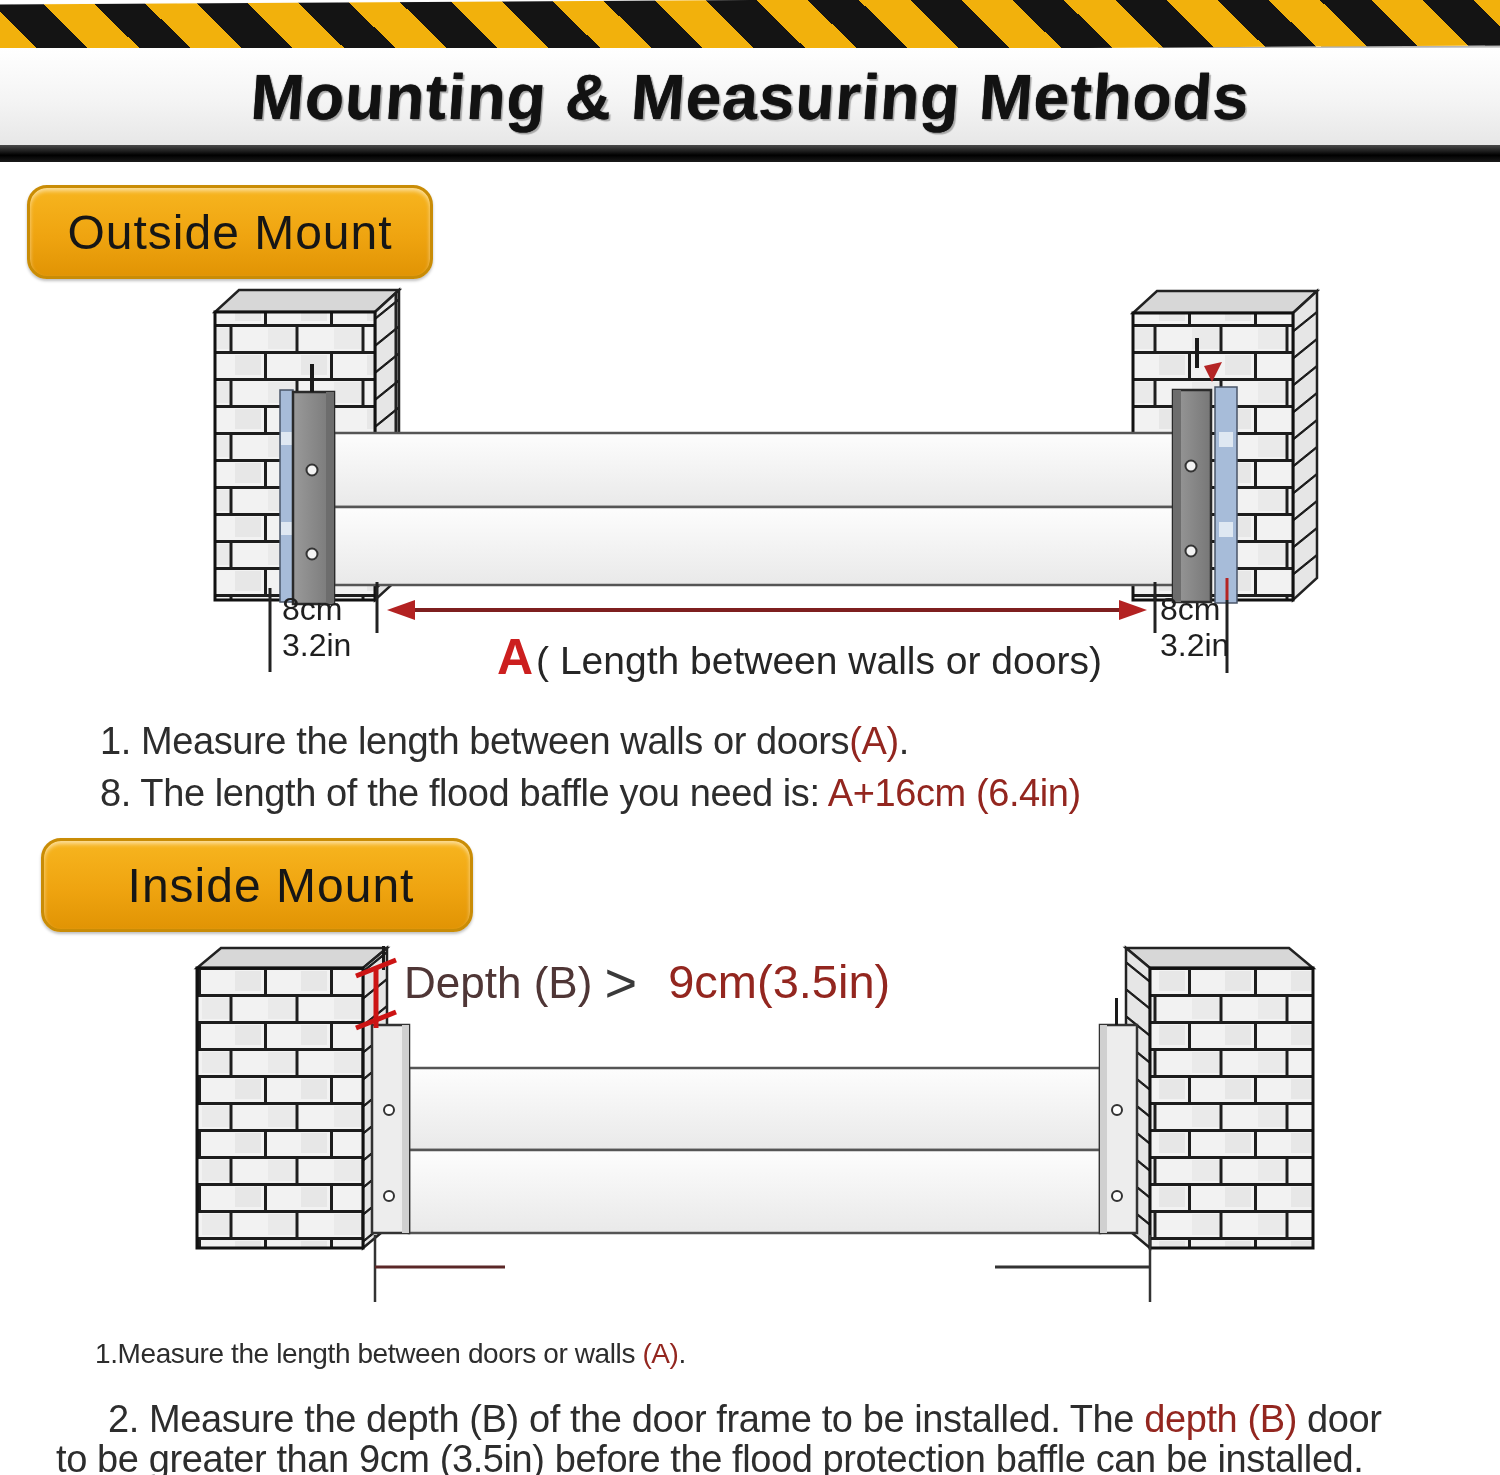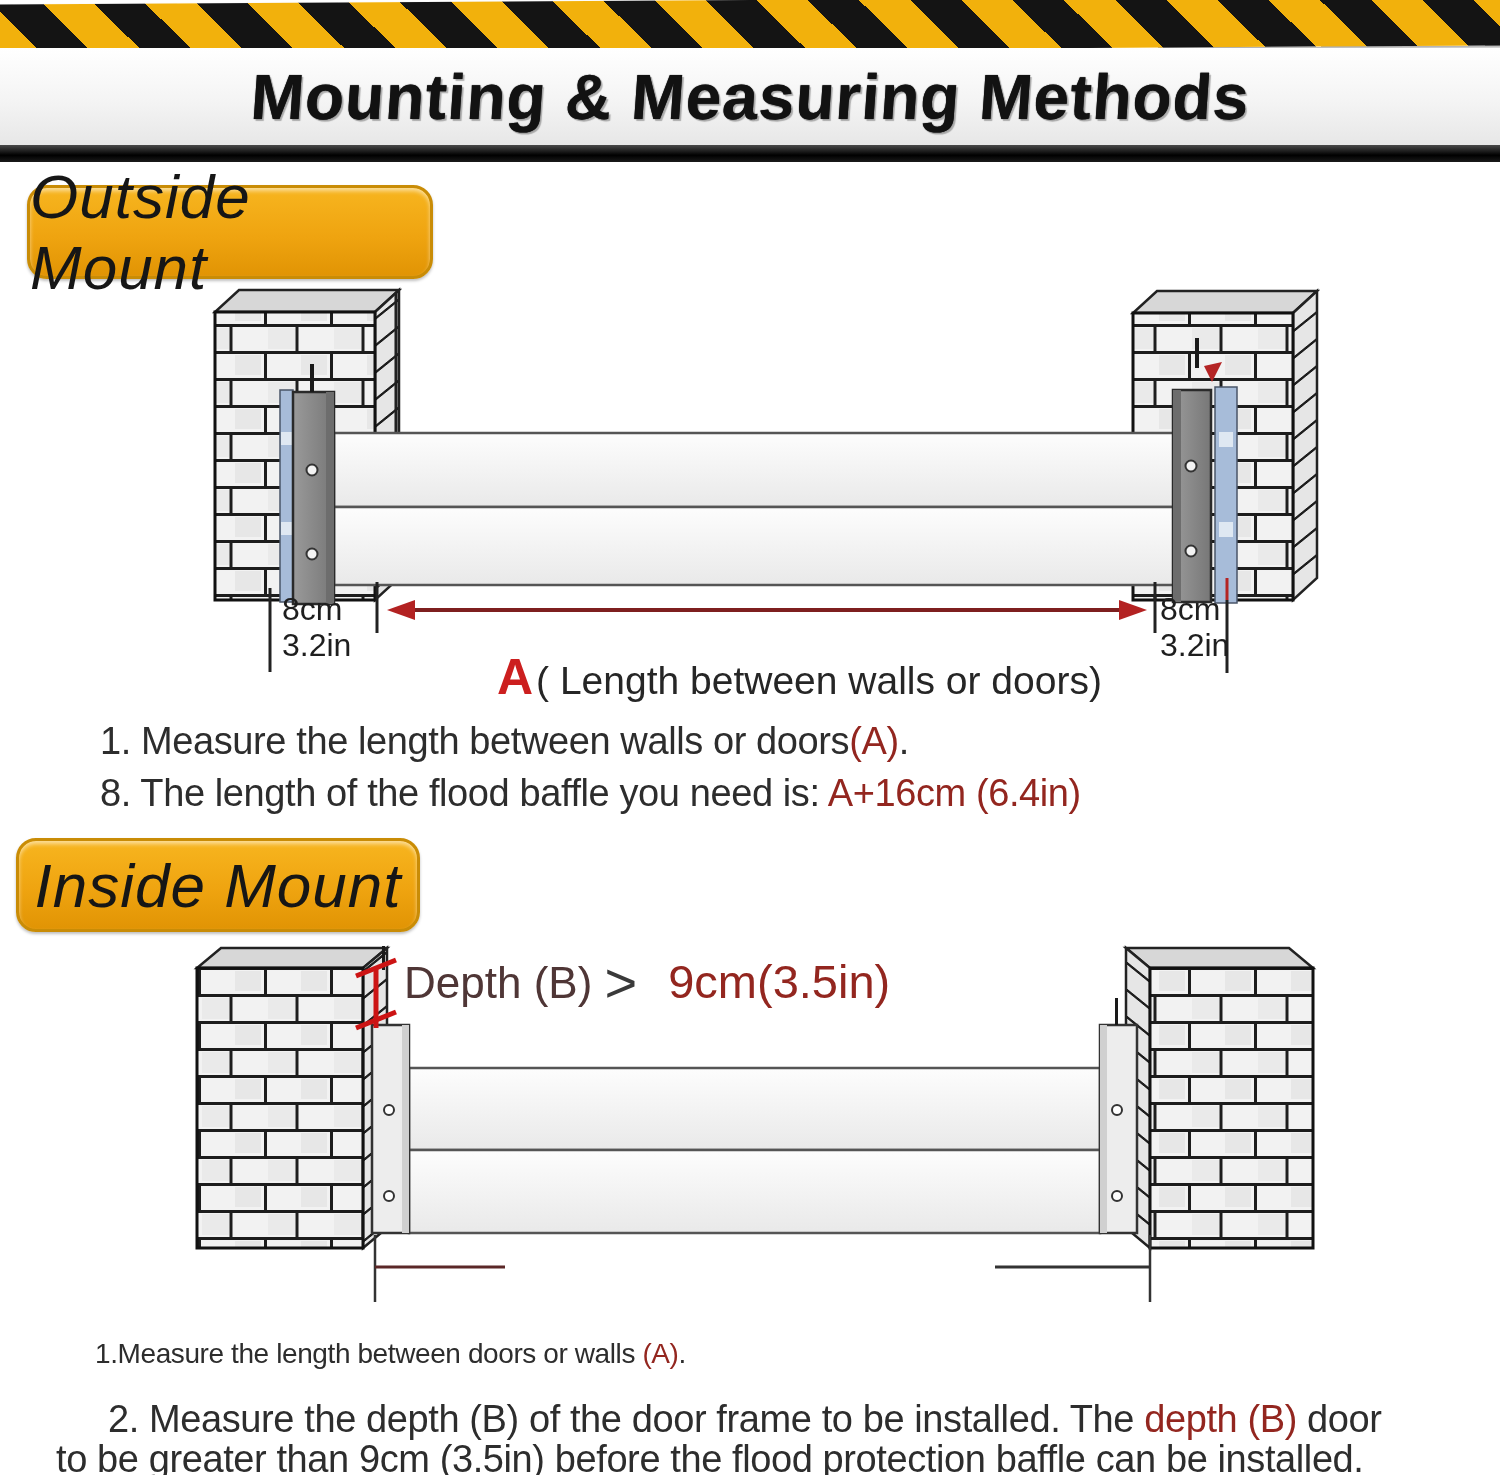--- a/index.html
+++ b/index.html
@@ -16,31 +16,31 @@
   .page-title{font-size:64px;font-weight:700;letter-spacing:1px;color:#121212;
           transform:skewX(-4deg);text-shadow:2px 2px 1px rgba(0,0,0,.28),0 0 1px #000;}
   .header-bar{position:absolute;left:0;top:145px;width:1500px;height:17px;
           background:linear-gradient(180deg,#4a4a4a,#000 60%,#1a1a1a);}
 
   
   .badge{position:absolute;height:88px;border-radius:20px;
          background:linear-gradient(180deg,#f7b51f 0%,#efa410 55%,#e19404 100%);
          border:3px solid #c98c06;box-shadow:inset 0 3px 4px rgba(255,255,255,.55),0 2px 3px rgba(0,0,0,.25);
          display:flex;align-items:center;justify-content:center;
-         font-size:62px;color:#161616;letter-spacing:1px;font-style:italic;}
+         font-size:48px;color:#161616;letter-spacing:1px;}
   .badge.outside{left:27px;top:185px;width:400px;}
-  .badge.inside{left:16px;top:838px;width:398px;}
+  .badge.inside{left:41px;top:838px;width:398px;padding-left:28px;}
 
   
   .diagram{position:absolute;left:0;}
   svg{display:block;}
 
   
   .dim{position:absolute;font-size:32px;color:#1e1e1e;line-height:1.12;}
-  .arrow-label{position:absolute;left:497px;top:628px;white-space:nowrap;margin-top:20px;}
+  .arrow-label{position:absolute;left:497px;top:628px;white-space:nowrap;}
   .arrow-label .big-a{font-size:50px;font-weight:700;color:#cc1f1f;margin-right:3px;}
   .arrow-label .rest{font-size:39px;color:#262626;}
   .depth-label{position:absolute;left:404px;top:950px;white-space:nowrap;}
   .depth-label .d1{font-size:44px;color:#4f3636;}
   .depth-label .gt{font-size:56px;color:#3a3a3a;vertical-align:-4px;}
   .depth-label .d2{font-size:47px;color:#93261f;margin-left:31px;}
   .length-label{position:absolute;left:458px;top:1243px;font-size:48px;color:#222;white-space:nowrap;}
   .length-label .hl{color:#8a2a2a;}
   .step{position:absolute;font-size:38px;letter-spacing:-0.4px;color:#2d2d2d;white-space:nowrap;}
   .hl{color:#93261f;}

